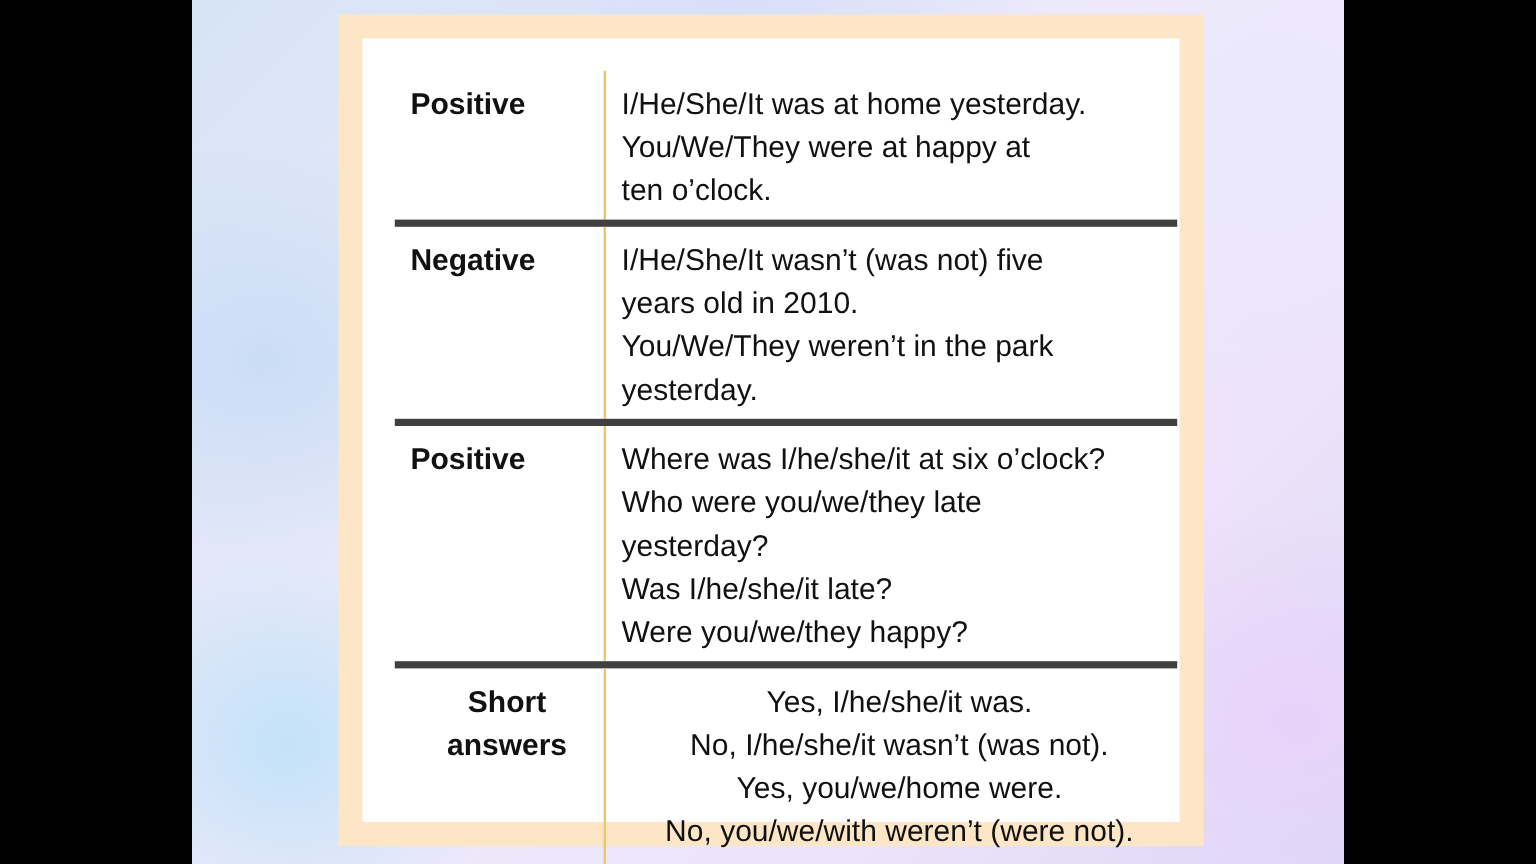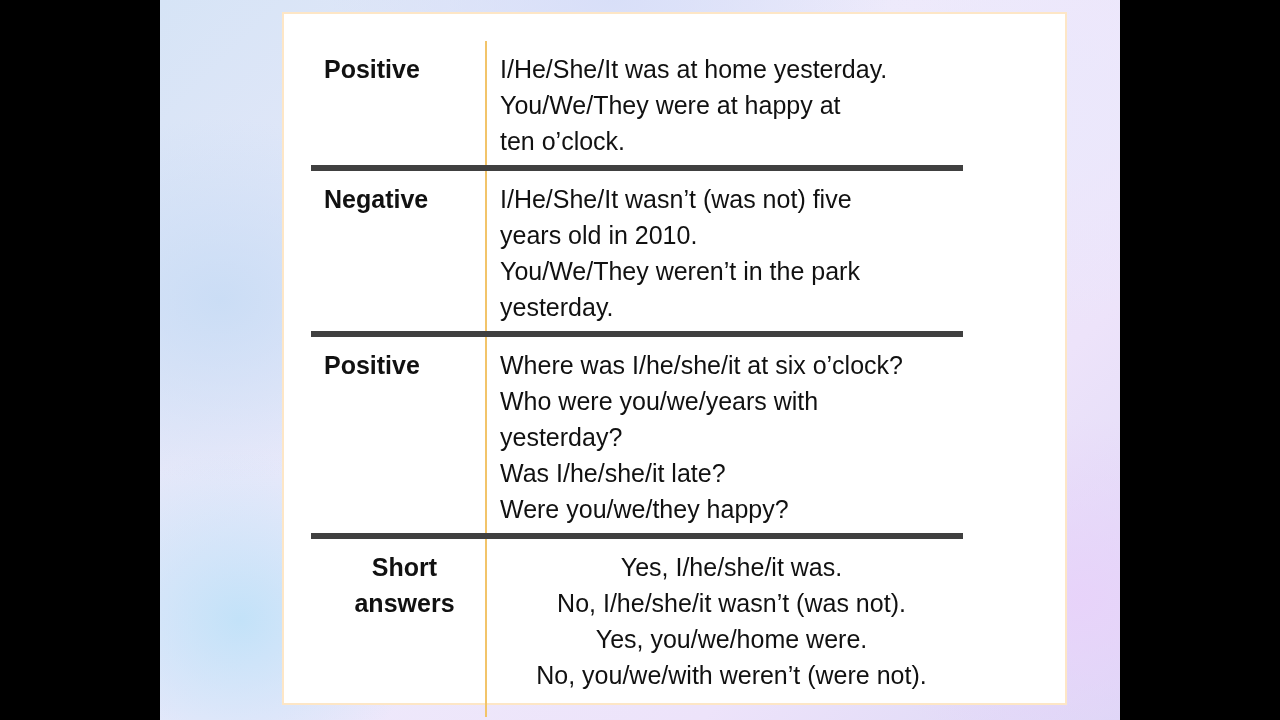--- a/index.html
+++ b/index.html
@@ -6,22 +6,22 @@
   body { width:1280px; height:720px; background:#000; position:relative; overflow:hidden;
          font-family:"Liberation Sans", "DejaVu Sans", sans-serif; }
   .slide { position:absolute; left:160px; top:0; width:960px; height:720px;
            background:
              radial-gradient(ellipse 320px 260px at 60px 300px, rgba(200,220,245,0.9), transparent 70%),
              radial-gradient(ellipse 300px 300px at 900px 120px, rgba(235,232,252,0.95), transparent 70%),
              radial-gradient(ellipse 260px 240px at 80px 620px, rgba(190,225,248,0.9), transparent 70%),
              radial-gradient(ellipse 300px 260px at 920px 600px, rgba(232,210,250,0.9), transparent 70%),
              radial-gradient(ellipse 400px 200px at 450px 0px, rgba(215,222,248,0.9), transparent 70%),
              linear-gradient(135deg, #d6e4f6 0%, #eeeafb 45%, #ede3fa 75%, #dcd8f6 100%); }
-  .card { position:absolute; left:122px; top:12px; width:785px; height:693px;
-          background:#fde6c6; box-sizing:border-box; padding:2px; }
+  .card { position:absolute; left:122px; top:12px; width:721px; height:693px;
+          background:#fde6c6; box-sizing:border-box; padding:20px; }
   .card-inner { width:100%; height:100%; background:#fff; position:relative; }
   .grammar-table { position:absolute; left:27px; top:27px; width:652px; border-collapse:collapse; }
   .grammar-table td { vertical-align:top; padding:0; font-size:25px; line-height:36px; color:#111; }
   .grammar-table td.label { width:161px; font-weight:bold; padding-left:13px; padding-top:10px; padding-bottom:6px;
                             border-right:2px solid #f2c46a; }
   .grammar-table td.content { padding-left:13px; padding-top:10px; padding-bottom:6px; }
   .grammar-table tr + tr td { border-top:6px solid #404040; }
   .grammar-table tr:last-child td { padding-bottom:24px;text-align:center; }
   .line { display:block; white-space:nowrap; }
   .line b { font-weight:normal; }
@@ -54,21 +54,21 @@
                 <span class="line"><span>You/We/They </span><b>weren’t</b><span> in the park</span></span>
                 <span class="line"><span>yesterday.</span></span>
               </td>
             </tr>
             <tr>
               <td class="label">
                 <span class="line">Positive</span>
               </td>
               <td class="content">
                 <span class="line"><span>Where </span><b>was</b><span> I/he/she/it at six o’clock?</span></span>
-                <span class="line"><span>Who </span><b>were</b><span> you/we/years with</span></span>
+                <span class="line"><span>Who </span><b>were</b><span> you/we/they late</span></span>
                 <span class="line"><span>yesterday?</span></span>
                 <span class="line"><b>Was</b><span> I/he/she/it late?</span></span>
                 <span class="line"><b>Were</b><span> you/we/they happy?</span></span>
               </td>
             </tr>
             <tr>
               <td class="label">
                 <span class="line">Short</span>
                 <span class="line">answers</span>
               </td>

